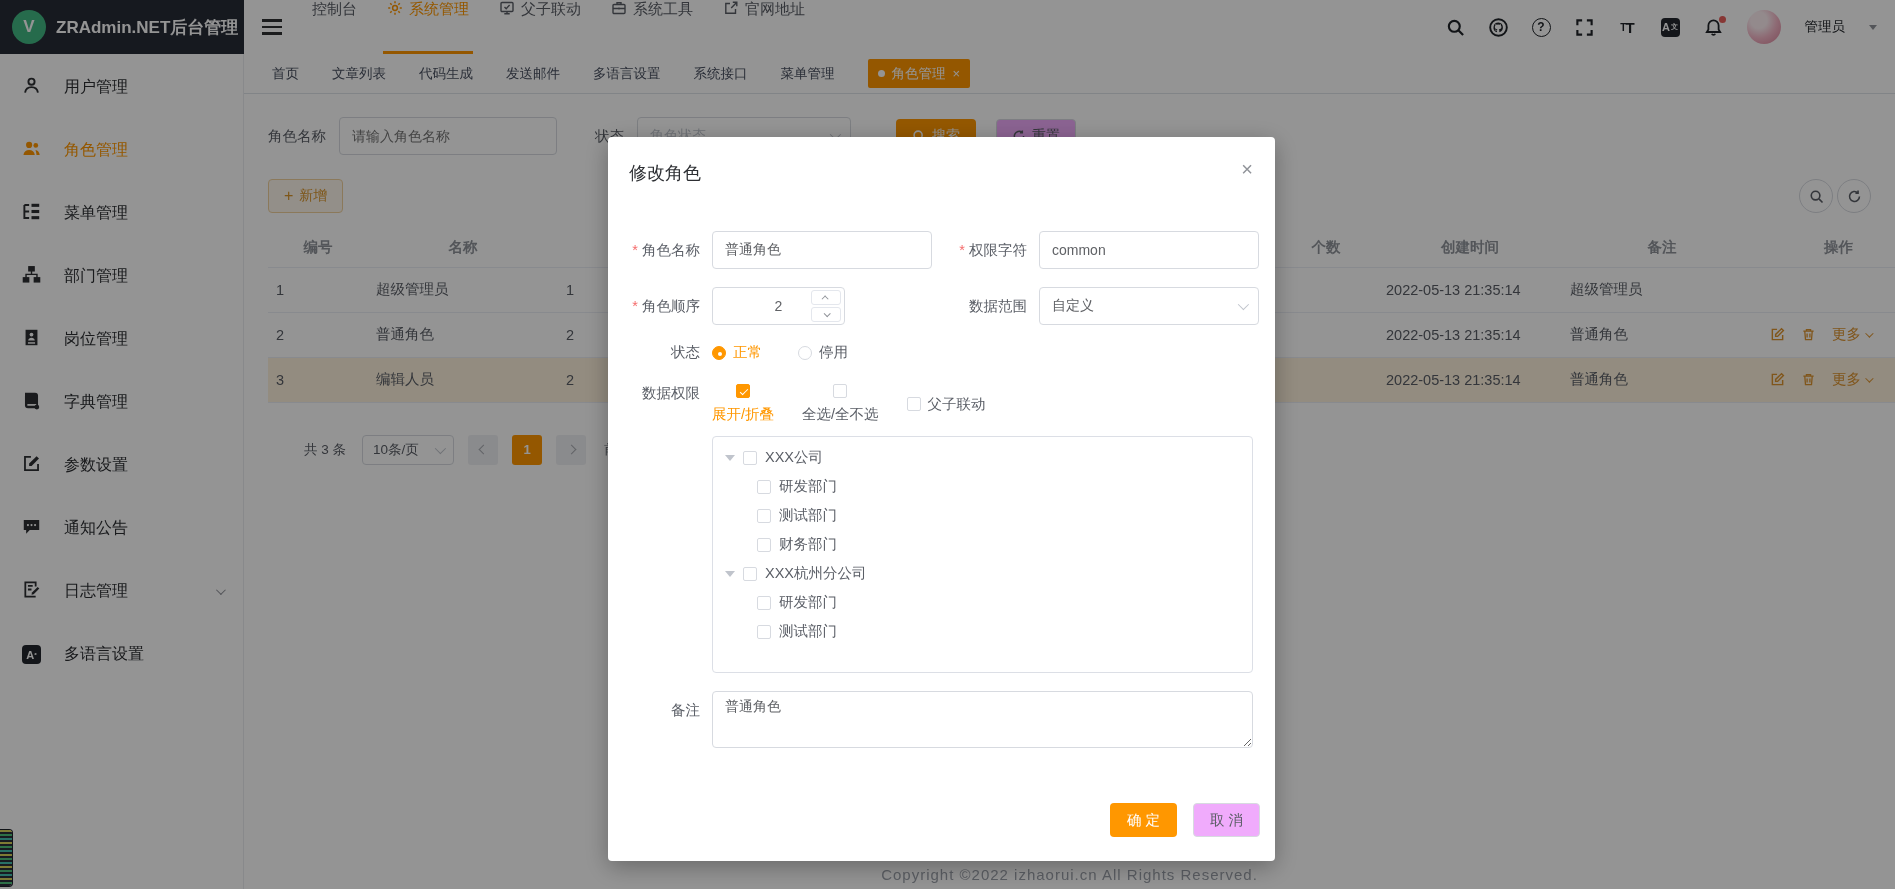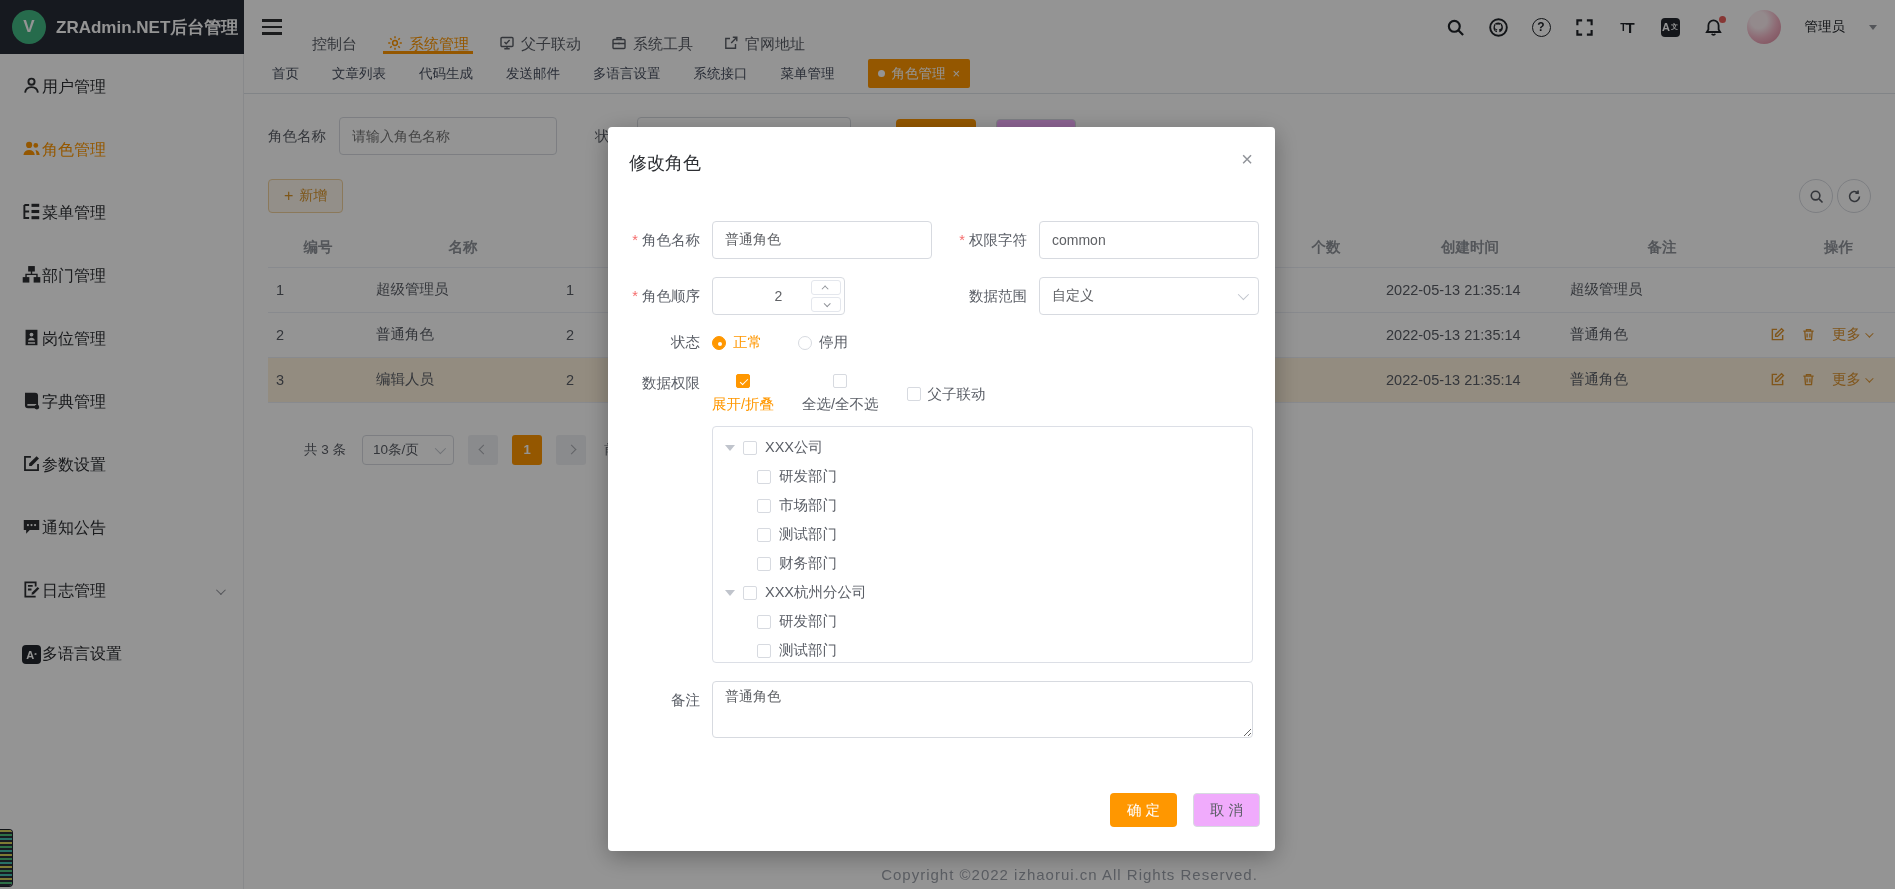--- a/index.html
+++ b/index.html
@@ -10,21 +10,21 @@
   .topbar { height:54px; display:flex; position:relative; z-index:1; }
   .logo { width:244px; background:#262b36; color:#fff; display:flex; align-items:center;
           gap:10px; padding-left:12px; flex:none; }
   .logo-circle { width:34px; height:34px; border-radius:50%; background:#42b983; color:#fff;
           display:flex; align-items:center; justify-content:center; font-weight:bold; font-size:17px; flex:none;}
   .logo-title { font-size:17px; font-weight:bold; white-space:nowrap; }
   .topnav { flex:1; background:#fff; display:flex; align-items:center; padding:0 18px; gap:30px; }
   .hamb { width:20px; height:16px; position:relative; color:#303133; cursor:pointer; }
   .hamb i { position:absolute; left:0; right:0; height:2.5px; background:currentColor; }
   .hamb i:nth-child(1){top:0}.hamb i:nth-child(2){top:6.5px}.hamb i:nth-child(3){top:13px}
-  .nav-item { display:flex; align-items:flex-end; gap:6px; font-size:15px; color:#5a5e66;
+  .nav-item { display:flex; align-items:flex-start; gap:6px; font-size:15px; color:#5a5e66;
           height:54px; cursor:pointer; position:relative; }
   .nav-item.active { color:#ff9700; }
   .nav-item.active::after { content:""; position:absolute; left:-4px; right:-4px; bottom:0;
           height:3px; background:#ff9700; }
   .nav-item svg { width:16px; height:16px; }
   .topnav-right { margin-left:auto; display:flex; align-items:center; gap:24px; color:#1f2328; }
   .tool-ic { width:19px; height:19px; cursor:pointer; position:relative; display:flex;
           align-items:center; justify-content:center; }
   .tool-ic svg { width:19px; height:19px; }
   .q-circle { width:19px; height:19px; border:1.6px solid #1f2328; border-radius:50%;
@@ -38,21 +38,21 @@
           border-radius:50%; background:#e95f5c; }
   .avatar { width:34px; height:34px; border-radius:50%; flex:none; cursor:pointer;
           background:radial-gradient(circle at 35% 30%, #fdeef2 0 25%, #f4b7c8 55%, #d97f97 100%); }
   .uname { font-size:13.5px; }
   .caret { width:0; height:0; border-left:4.5px solid transparent; border-right:4.5px solid transparent;
           border-top:5.5px solid #909399; display:inline-block; }
 
   
   .bodyrow { display:flex; height:835px; }
   .sidebar { width:244px; flex:none; background:#fff; border-right:1px solid #ebedf0; padding-top:2px; }
-  .side-item { height:63px; display:flex; align-items:center; gap:1px; padding:0 20px 0 22px;
+  .side-item { height:63px; display:flex; align-items:center; gap:23px; padding:0 20px 0 22px;
           font-size:16px; color:#2d2f33; cursor:pointer; }
   .side-item svg { width:19px; height:19px; flex:none; }
   .side-item.active { color:#ff9700; }
   .side-item .chev { margin-left:auto; }
   .chev { display:inline-block; width:7px; height:7px; border-right:1.6px solid #909399;
           border-bottom:1.6px solid #909399; transform:rotate(45deg) translateY(-2px); }
   .sq-abox { width:19px; height:19px; background:#23272e; color:#fff; border-radius:4px; flex:none;
           font-size:11px; font-weight:bold; display:flex; align-items:center; justify-content:center; }
 
   .main { flex:1; display:flex; flex-direction:column; min-width:0; }
@@ -107,21 +107,21 @@
   .copyright { position:absolute; left:0; right:0; bottom:6px; text-align:center;
           font-size:15px; color:#9da2ab; letter-spacing:1px; }
 
   .mini-widget { position:fixed; left:0; bottom:3px; width:12px; height:56px; z-index:2;
           background:repeating-linear-gradient(0deg,#2b303c 0 2px,#4ec27b 2px 4px,#2b303c 4px 6px,
           #d9d45a 6px 8px,#2b303c 8px 10px,#46c2b0 10px 12px); border-radius:0 3px 3px 0;
           box-shadow:0 0 0 1px #1d2129; }
 
   
   .overlay { position:fixed; inset:0; background:rgba(0,0,0,0.42); z-index:50; }
-  .modal { position:fixed; left:608px; top:127px; width:667px; height:724px; background:#fff;
+  .modal { position:fixed; left:608px; top:137px; width:667px; height:724px; background:#fff;
           border-radius:4px; z-index:60; box-shadow:0 6px 24px rgba(0,0,0,.3); padding:24px 16px 24px 0; }
   .m-head { display:flex; align-items:flex-start; padding-left:21px; }
   .m-title { font-size:18px; color:#2d2f33; }
   .m-close { margin-left:auto; font-size:20px; color:#909399; cursor:pointer; line-height:16px; padding:0 6px;}
   .m-form { margin-top:46px; }
   .f-row { display:flex; margin-bottom:18px; }
   .f-item { display:flex; align-items:center; width:327px; flex:none; }
   .f-label { width:92px; flex:none; text-align:right; margin-right:12px; font-size:14.5px; color:#5a5e66; }
   .req::before { content:"* "; color:#f56c6c; }
   .f-inp { width:220px; } .f-inp input { width:100%; height:38px; border:1px solid #d7dae0;
@@ -574,24 +574,20 @@
         <span class="t-caret"></span>
         <span class="cbx"></span>
         <span>XXX公司</span>
       </div>
       <div class="t-row child">
         <span class="cbx"></span>
         <span>研发部门</span>
       </div>
       <div class="t-row child">
         <span class="cbx"></span>
-        <span>市场部门</span>
-      </div>
-      <div class="t-row child">
-        <span class="cbx"></span>
         <span>测试部门</span>
       </div>
       <div class="t-row child">
         <span class="cbx"></span>
         <span>财务部门</span>
       </div>
       <div class="t-row">
         <span class="t-caret"></span>
         <span class="cbx"></span>
         <span>XXX杭州分公司</span>

